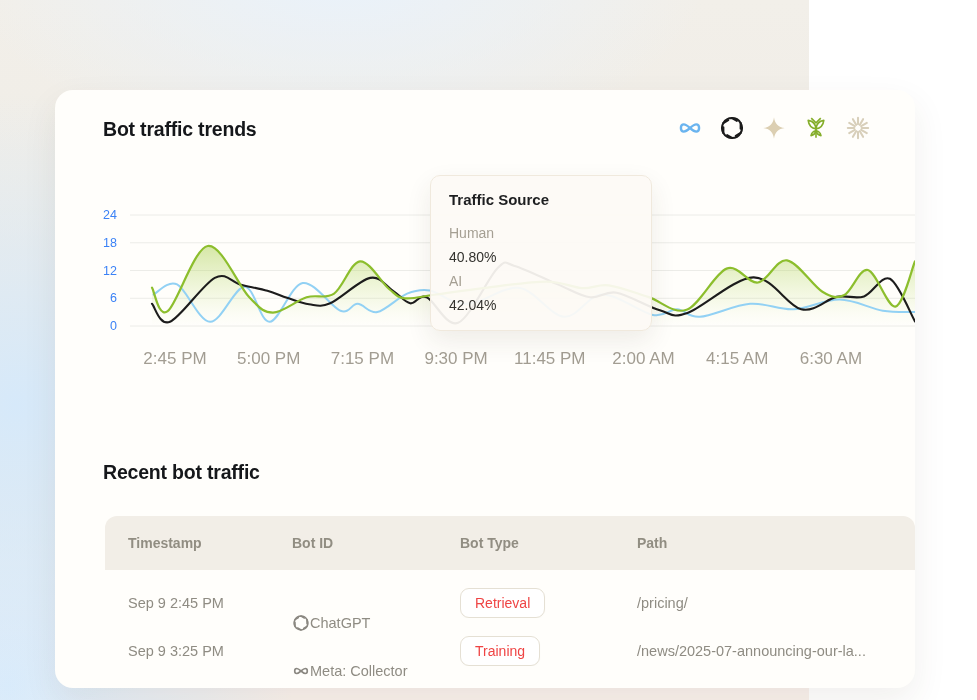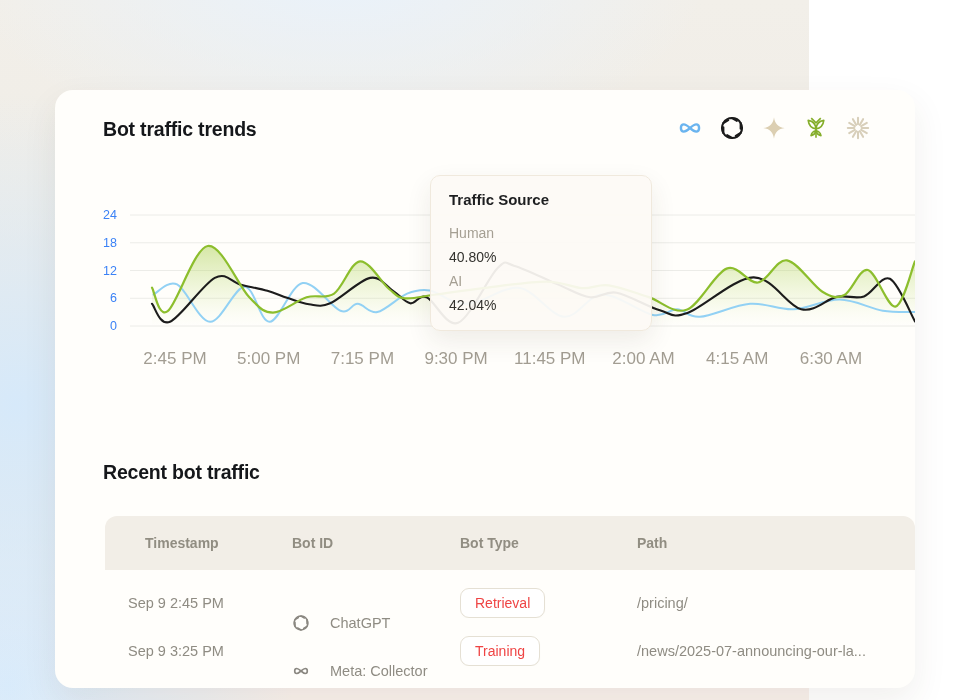--- a/index.html
+++ b/index.html
@@ -28,26 +28,26 @@
     box-shadow:0 10px 26px rgba(70,60,35,.09);padding:15px 18px 13px;z-index:5;}
   .tooltip-title{font-size:15px;font-weight:700;color:#1d1e20;margin-bottom:13px;}
   .t-row{display:flex;justify-content:space-between;line-height:24px;font-size:14px;flex-direction:column;}
   .t-label{color:#a59f93;}
   .t-value{color:#33322e;font-weight:500;}
   
   .table-title{position:absolute;left:48px;top:371px;font-size:19.5px;font-weight:700;color:#15171a;letter-spacing:-.2px;}
   .table{position:absolute;left:50px;top:426px;width:810px;height:172px;}
   .thead{display:grid;grid-template-columns:187px 168px 177px 1fr;height:54px;align-items:center;
     background:#f2eee7;border-radius:12px 12px 0 0;color:#918d82;font-size:14px;font-weight:600;}
-  .thead .cell:first-child{padding-left:40px;}
+  .thead .cell:first-child{padding-left:23px;}
   .tbody{padding-top:9px;}
   .trow{display:grid;grid-template-columns:187px 168px 177px 1fr;height:48px;align-items:center;
     color:#8f8c83;font-size:14.5px;}
   .trow .cell:first-child{padding-left:23px;}
-  .bot-id{display:flex;align-items:center;gap:20px;margin-top:39px;}
+  .bot-id{display:flex;align-items:center;gap:0;margin-top:39px;}
   .bot-icon{width:18px;height:18px;flex:0 0 auto;}
   .badge{display:inline-block;background:#fff;border:1px solid #e5e0d4;border-radius:9px;
     padding:6px 14px;font-size:14px;color:#ef4444;box-shadow:0 1px 2px rgba(0,0,0,.02);}
   .cell{white-space:nowrap;overflow:hidden;text-overflow:ellipsis;}
 </style>
 </head>
 <body>
 
 <div class="page">
   <div class="card">

